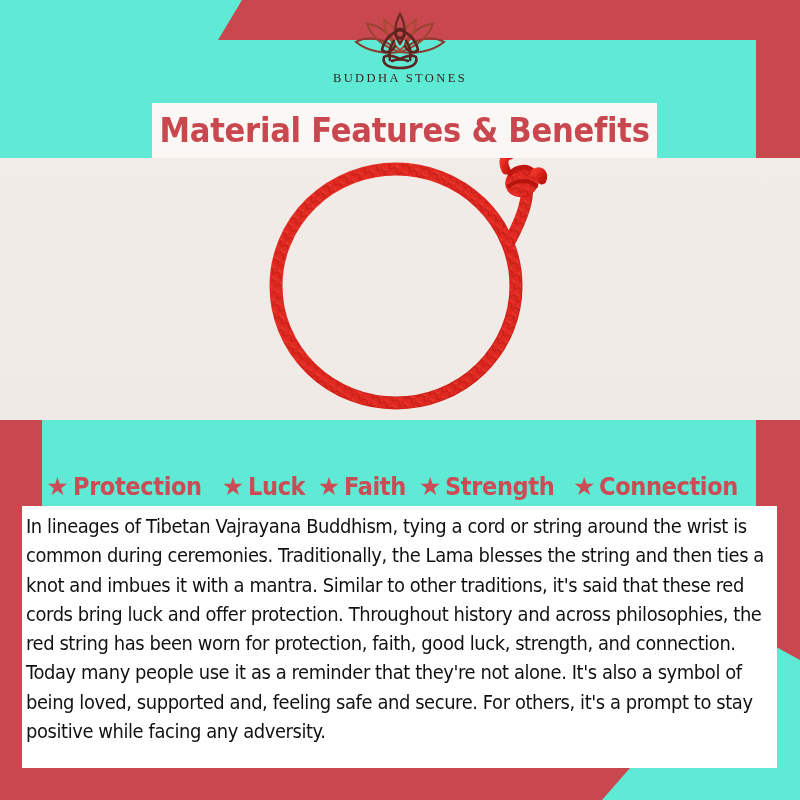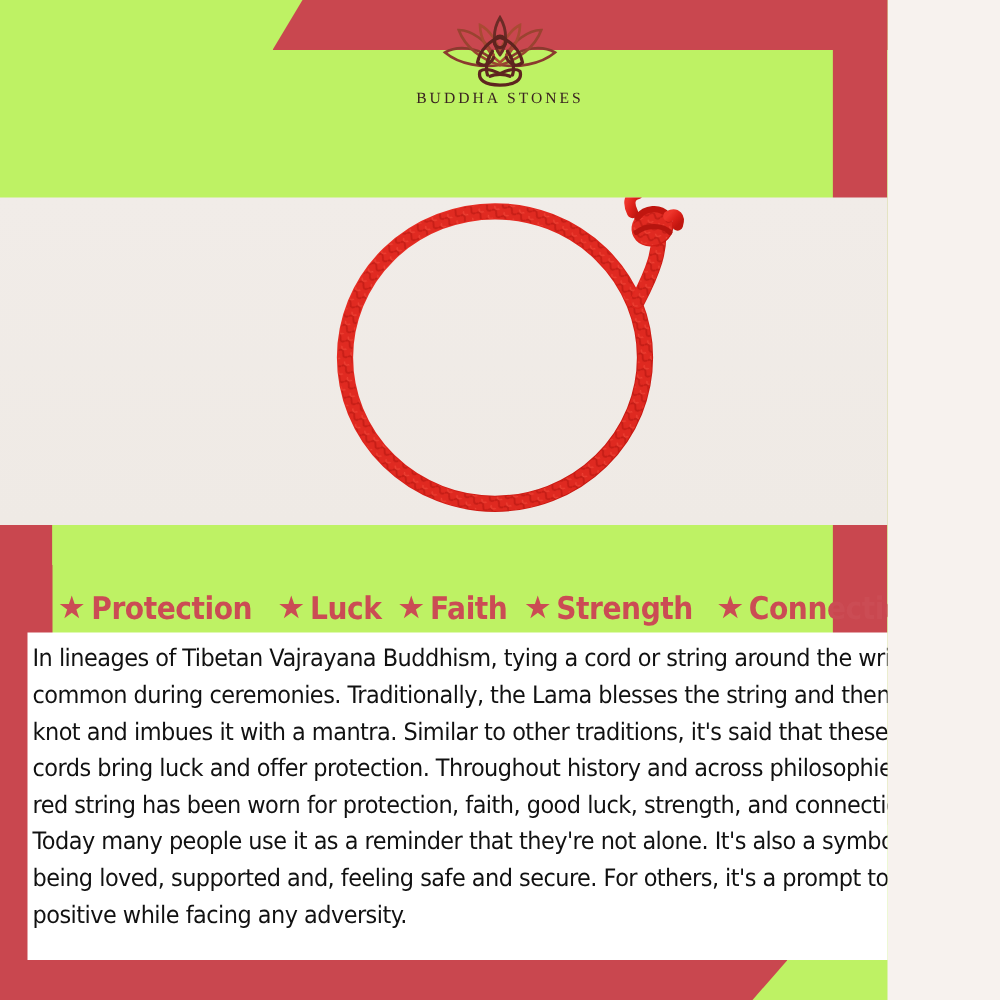--- a/index.html
+++ b/index.html
@@ -5,22 +5,22 @@
   * { margin:0; padding:0; box-sizing:border-box; }
   html,body { width:800px; height:800px; }
   body {
     font-family: "Liberation Sans", sans-serif;
     background:#F7F2EE;
     position:relative;
     overflow:hidden;
   }
   .page {
     position:absolute; inset:0;
-    width:710px; height:800px;
-    background:#bef264;
+    width:800px; height:800px;
+    background:#5eead4;
     overflow:hidden;
   }
 
   
   .deco { position:absolute; background:#C9474F; }
 
   
   .deco-top-right {
     top:0; left:218px; width:582px; height:40px;
     clip-path: polygon(24px 0, 100% 0, 100% 100%, 0 100%);
@@ -198,20 +198,23 @@
         <ellipse cx="278" cy="36" rx="16" ry="14" fill="url(#braid)" transform="rotate(-18 278 36)" opacity="0.95"></ellipse>
         <path d="M266 28 C272 20 284 19 290 26" stroke="#C0160F" stroke-width="5" fill="none" stroke-linecap="round"></path>
         <path d="M265 40 C272 34 286 33 292 40" stroke="#B6150F" stroke-width="4" fill="none" stroke-linecap="round"></path>
       </g>
 
       <path d="M262 24 C258 16 260 10 266 9" stroke="url(#cordGrad)" stroke-width="9" fill="none" stroke-linecap="round"></path>
       <path d="M291 27 C297 24 300 28 298 34" stroke="url(#cordGrad)" stroke-width="9" fill="none" stroke-linecap="round"></path>
     </svg>
   </div>
 
+  <div class="title-banner">
+    <div class="title-text">Material Features &amp; Benefits</div>
+  </div>
 
 
   <div class="keyword-row">
     <span class="kw">
       <span class="star">★</span>
       <span class="kw-label">Protection</span>
     </span>
     <span class="kw">
       <span class="star">★</span>
       <span class="kw-label">Luck</span>

